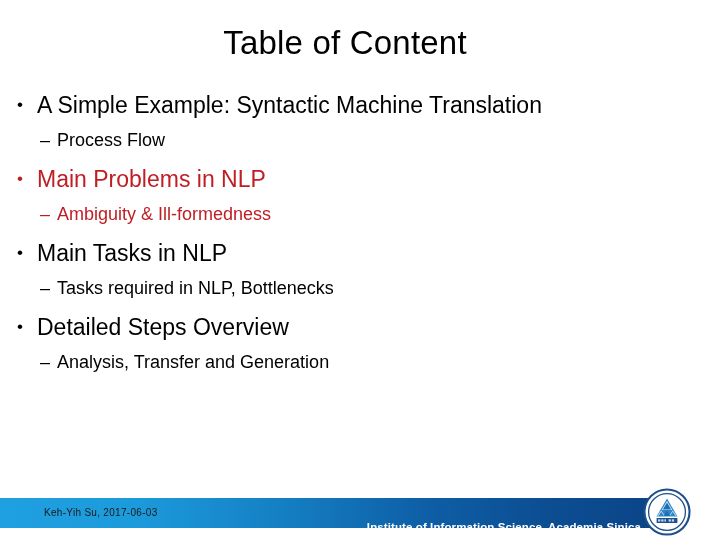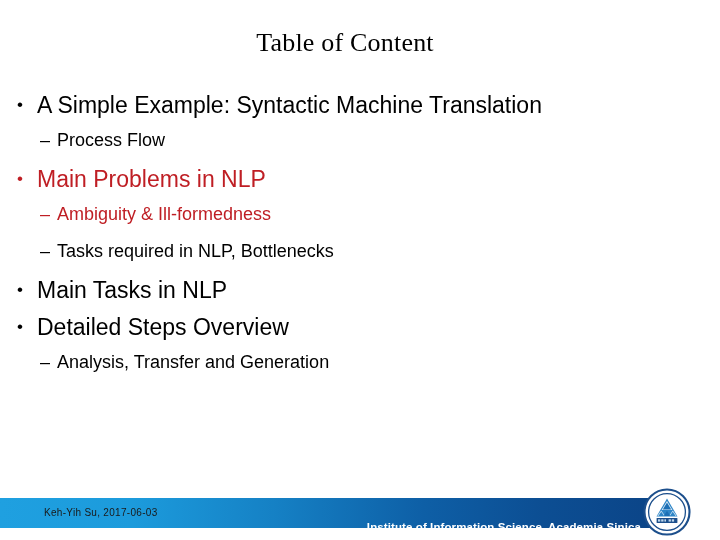--- a/index.html
+++ b/index.html
@@ -23,27 +23,26 @@
     background: #ffffff;
   }
 
   
   .slide-title {
     position: absolute;
     left: 0;
     top: 23px;
     width: 690px;
     text-align: center;
-    font-size: 26px;
+    font-size: 33px;
     line-height: 40px;
     color: #000000;
     font-weight: normal;
     letter-spacing: 0.2px;
     white-space: nowrap;
-    font-family: Liberation Serif, serif;
   }
 
   
   .outline {
     position: absolute;
     left: 0;
     top: 88px;
     width: 720px;
   }
 
@@ -165,26 +164,26 @@
     </div>
 
     <div class="outline-row lvl1 red">
       <span class="bullet-glyph">•</span><span class="row-text">Main Problems in NLP</span>
     </div>
 
     <div class="outline-row lvl2 red">
       <span class="bullet-glyph">–</span><span class="row-text">Ambiguity &amp; Ill-formedness</span>
     </div>
 
+    <div class="outline-row lvl1 black">
+      <span class="bullet-glyph">•</span><span class="row-text">Main Tasks in NLP</span>
+    </div>
+
     <div class="outline-row lvl2 black">
       <span class="bullet-glyph">–</span><span class="row-text">Tasks required in NLP, Bottlenecks</span>
-    </div>
-
-    <div class="outline-row lvl1 black">
-      <span class="bullet-glyph">•</span><span class="row-text">Main Tasks in NLP</span>
     </div>
 
     <div class="outline-row lvl1 black">
       <span class="bullet-glyph">•</span><span class="row-text">Detailed Steps Overview</span>
     </div>
 
     <div class="outline-row lvl2 black">
       <span class="bullet-glyph">–</span><span class="row-text">Analysis, Transfer and Generation</span>
     </div>
 

